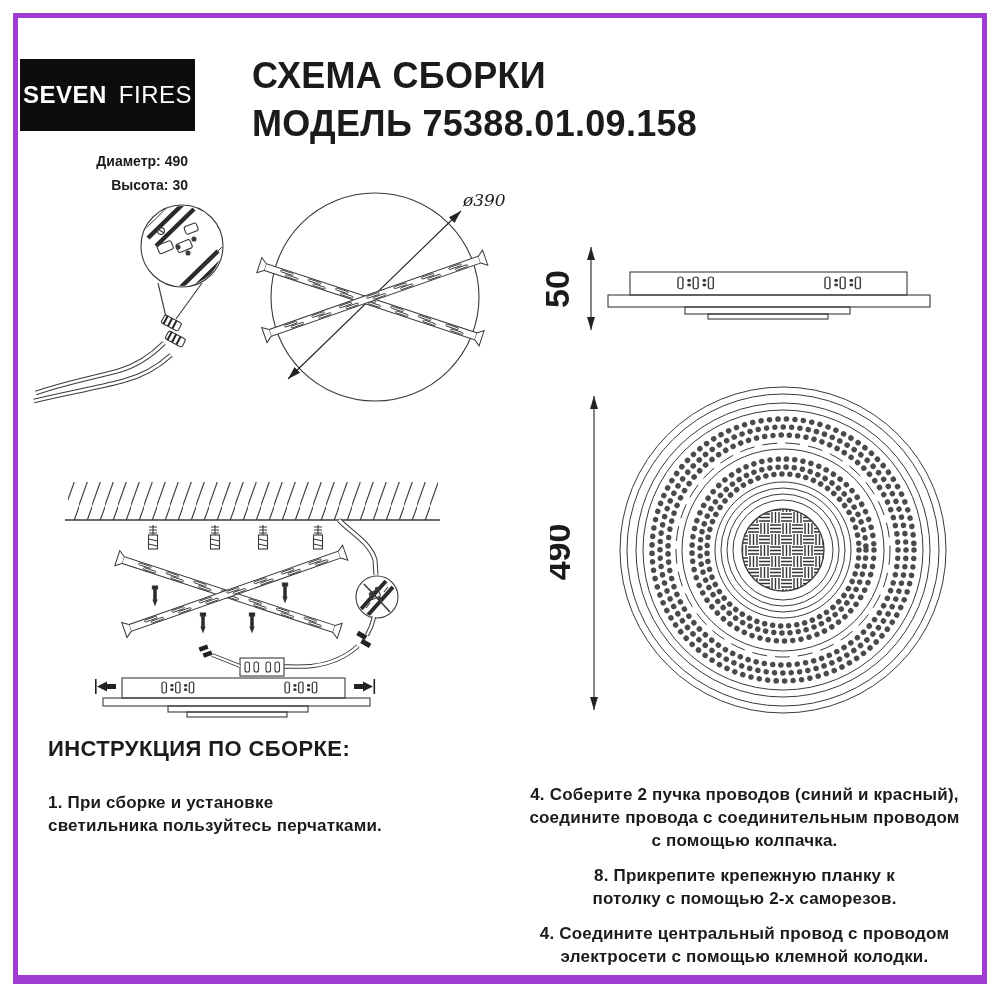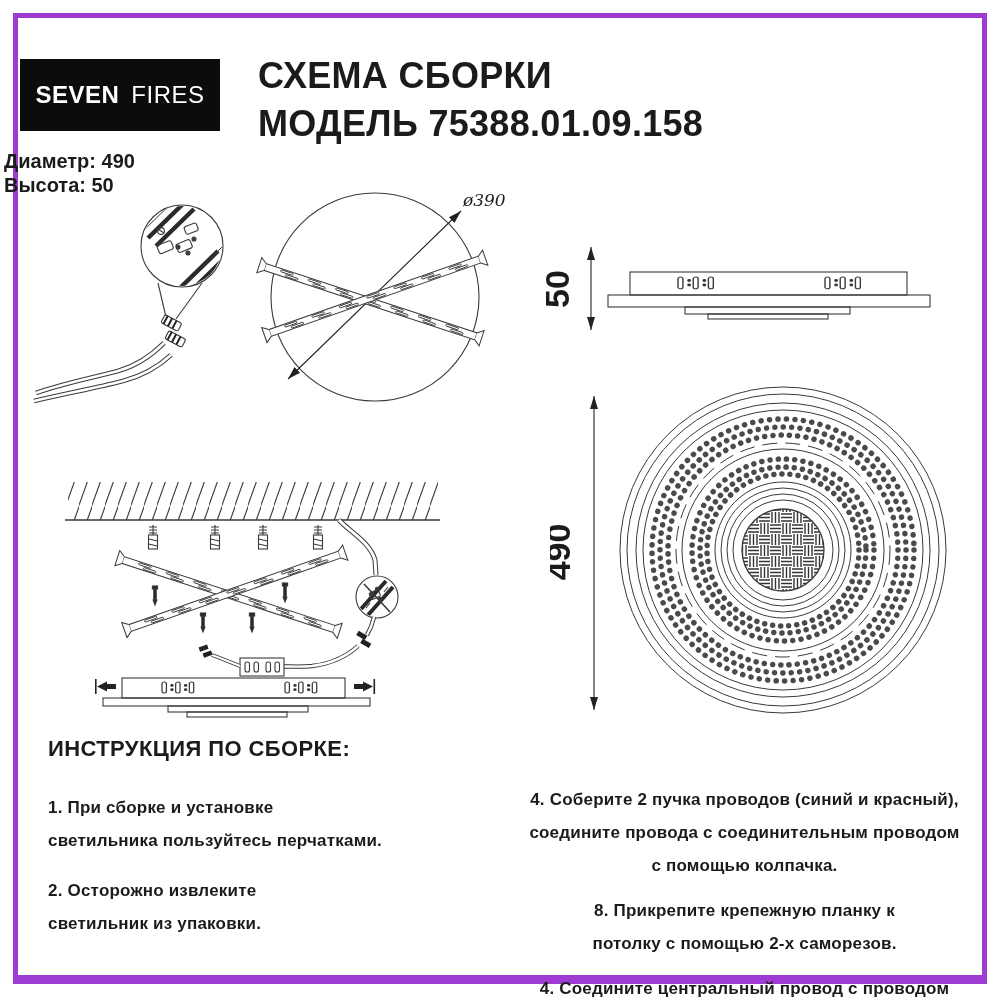--- a/index.html
+++ b/index.html
@@ -6,31 +6,31 @@
   html,body { width:1000px; height:1000px; }
   body {
     position:relative; background:#ffffff; overflow:hidden;
     font-family:"Liberation Sans", sans-serif; color:#1b1b1b;
   }
   .frame {
     position:absolute; left:13px; top:13px; width:974px; height:971px;
     border:5px solid #9d3bd2; border-bottom-width:9px; pointer-events:none;
   }
   .logo {
-    position:absolute; left:20px; top:59px; width:200px; height:72px;
+    position:absolute; left:20px; top:59px; width:175px; height:72px;
     background:#0c0c0c; color:#fff; display:flex; align-items:center; justify-content:center;
     font-size:24px; letter-spacing:.5px;
   }
   .logo .b { font-weight:800; }
   .logo .l { font-weight:400;margin-left:12px; }
-  .title { position:absolute; left:258px; top:52px; font-size:36px; font-weight:800; line-height:48px; letter-spacing:.3px; }
-  .specs { position:absolute; left:4px; top:149px; width:172px; text-align:left; font-size:20px; font-weight:700; line-height:24px; }
+  .title { position:absolute; left:252px; top:52px; font-size:36px; font-weight:800; line-height:48px; letter-spacing:.3px; }
+  .specs { position:absolute; left:16px; top:149px; width:172px; text-align:right; font-size:14px; font-weight:700; line-height:24px; }
   .diagram { position:absolute; }
   .instr-heading { position:absolute; left:48px; top:736px; font-size:22px; font-weight:800; letter-spacing:.4px; }
-  .col { position:absolute; font-size:17px; font-weight:700; line-height:33px; letter-spacing:.2px; }
+  .col { position:absolute; font-size:17px; font-weight:700; line-height:23px; letter-spacing:.2px; }
   .col p { white-space:pre-line; }
   .col-left  { left:48px;  top:791px; width:445px; }
   .col-left p  { margin:0 0 17px 0; }
   .col-right { left:512px; top:783px; width:465px; }
   .col-right p { margin:0 0 12px 0;text-align:center; }
   svg text { font-family:"Liberation Sans", sans-serif; fill:#1b1b1b; }
   svg .dimlabel { font-size:34px; font-weight:700; }
   svg .dia-label { font-family:"DejaVu Serif", serif; font-style:italic; font-size:17px; }
 </style>
 </head>
@@ -103,21 +103,21 @@
     <span class="l">FIRES</span>
 </div>
 
 <div class="title">
   <div>СХЕМА СБОРКИ</div>
   <div>МОДЕЛЬ 75388.01.09.158</div>
 </div>
 
 <div class="specs">
   <div>Диаметр: 490</div>
-  <div>Высота: 50</div>
+  <div>Высота: 30</div>
 </div>
 
 <svg class="diagram" style="left:30px; top:185px" width="210" height="220" viewBox="0 0 210 220">
   <g stroke="#3a3a3a" fill="none" stroke-width="1.1">
     <circle cx="152" cy="61" r="41"></circle>
     <clipPath id="c1">
         <circle cx="152" cy="61" r="40"></circle>
       </clipPath>
     <g clip-path="url(#c1)">
       <path d="M112,47 L150,10" stroke-width="1"></path>
@@ -283,22 +283,20 @@
     <rect x="128" y="238" width="140" height="6"></rect>
     <rect x="147" y="244" width="100" height="5"></rect>
   </g>
 </svg>
 
 <div class="instr-heading">ИНСТРУКЦИЯ ПО СБОРКЕ:</div>
 
 <div class="col col-left">
   <p>1. При сборке и установке
 светильника пользуйтесь перчатками.</p>
-  <p>2. Осторожно извлеките
-светильник из упаковки.</p>
 </div>
 
 <div class="col col-right">
   <p>4. Соберите 2 пучка проводов (синий и красный),
 соедините провода с соединительным проводом
 с помощью колпачка.</p>
   <p>8. Прикрепите крепежную планку к
 потолку с помощью 2-х саморезов.</p>
   <p>4. Соедините центральный провод с проводом
 электросети с помощью клемной колодки.</p>

